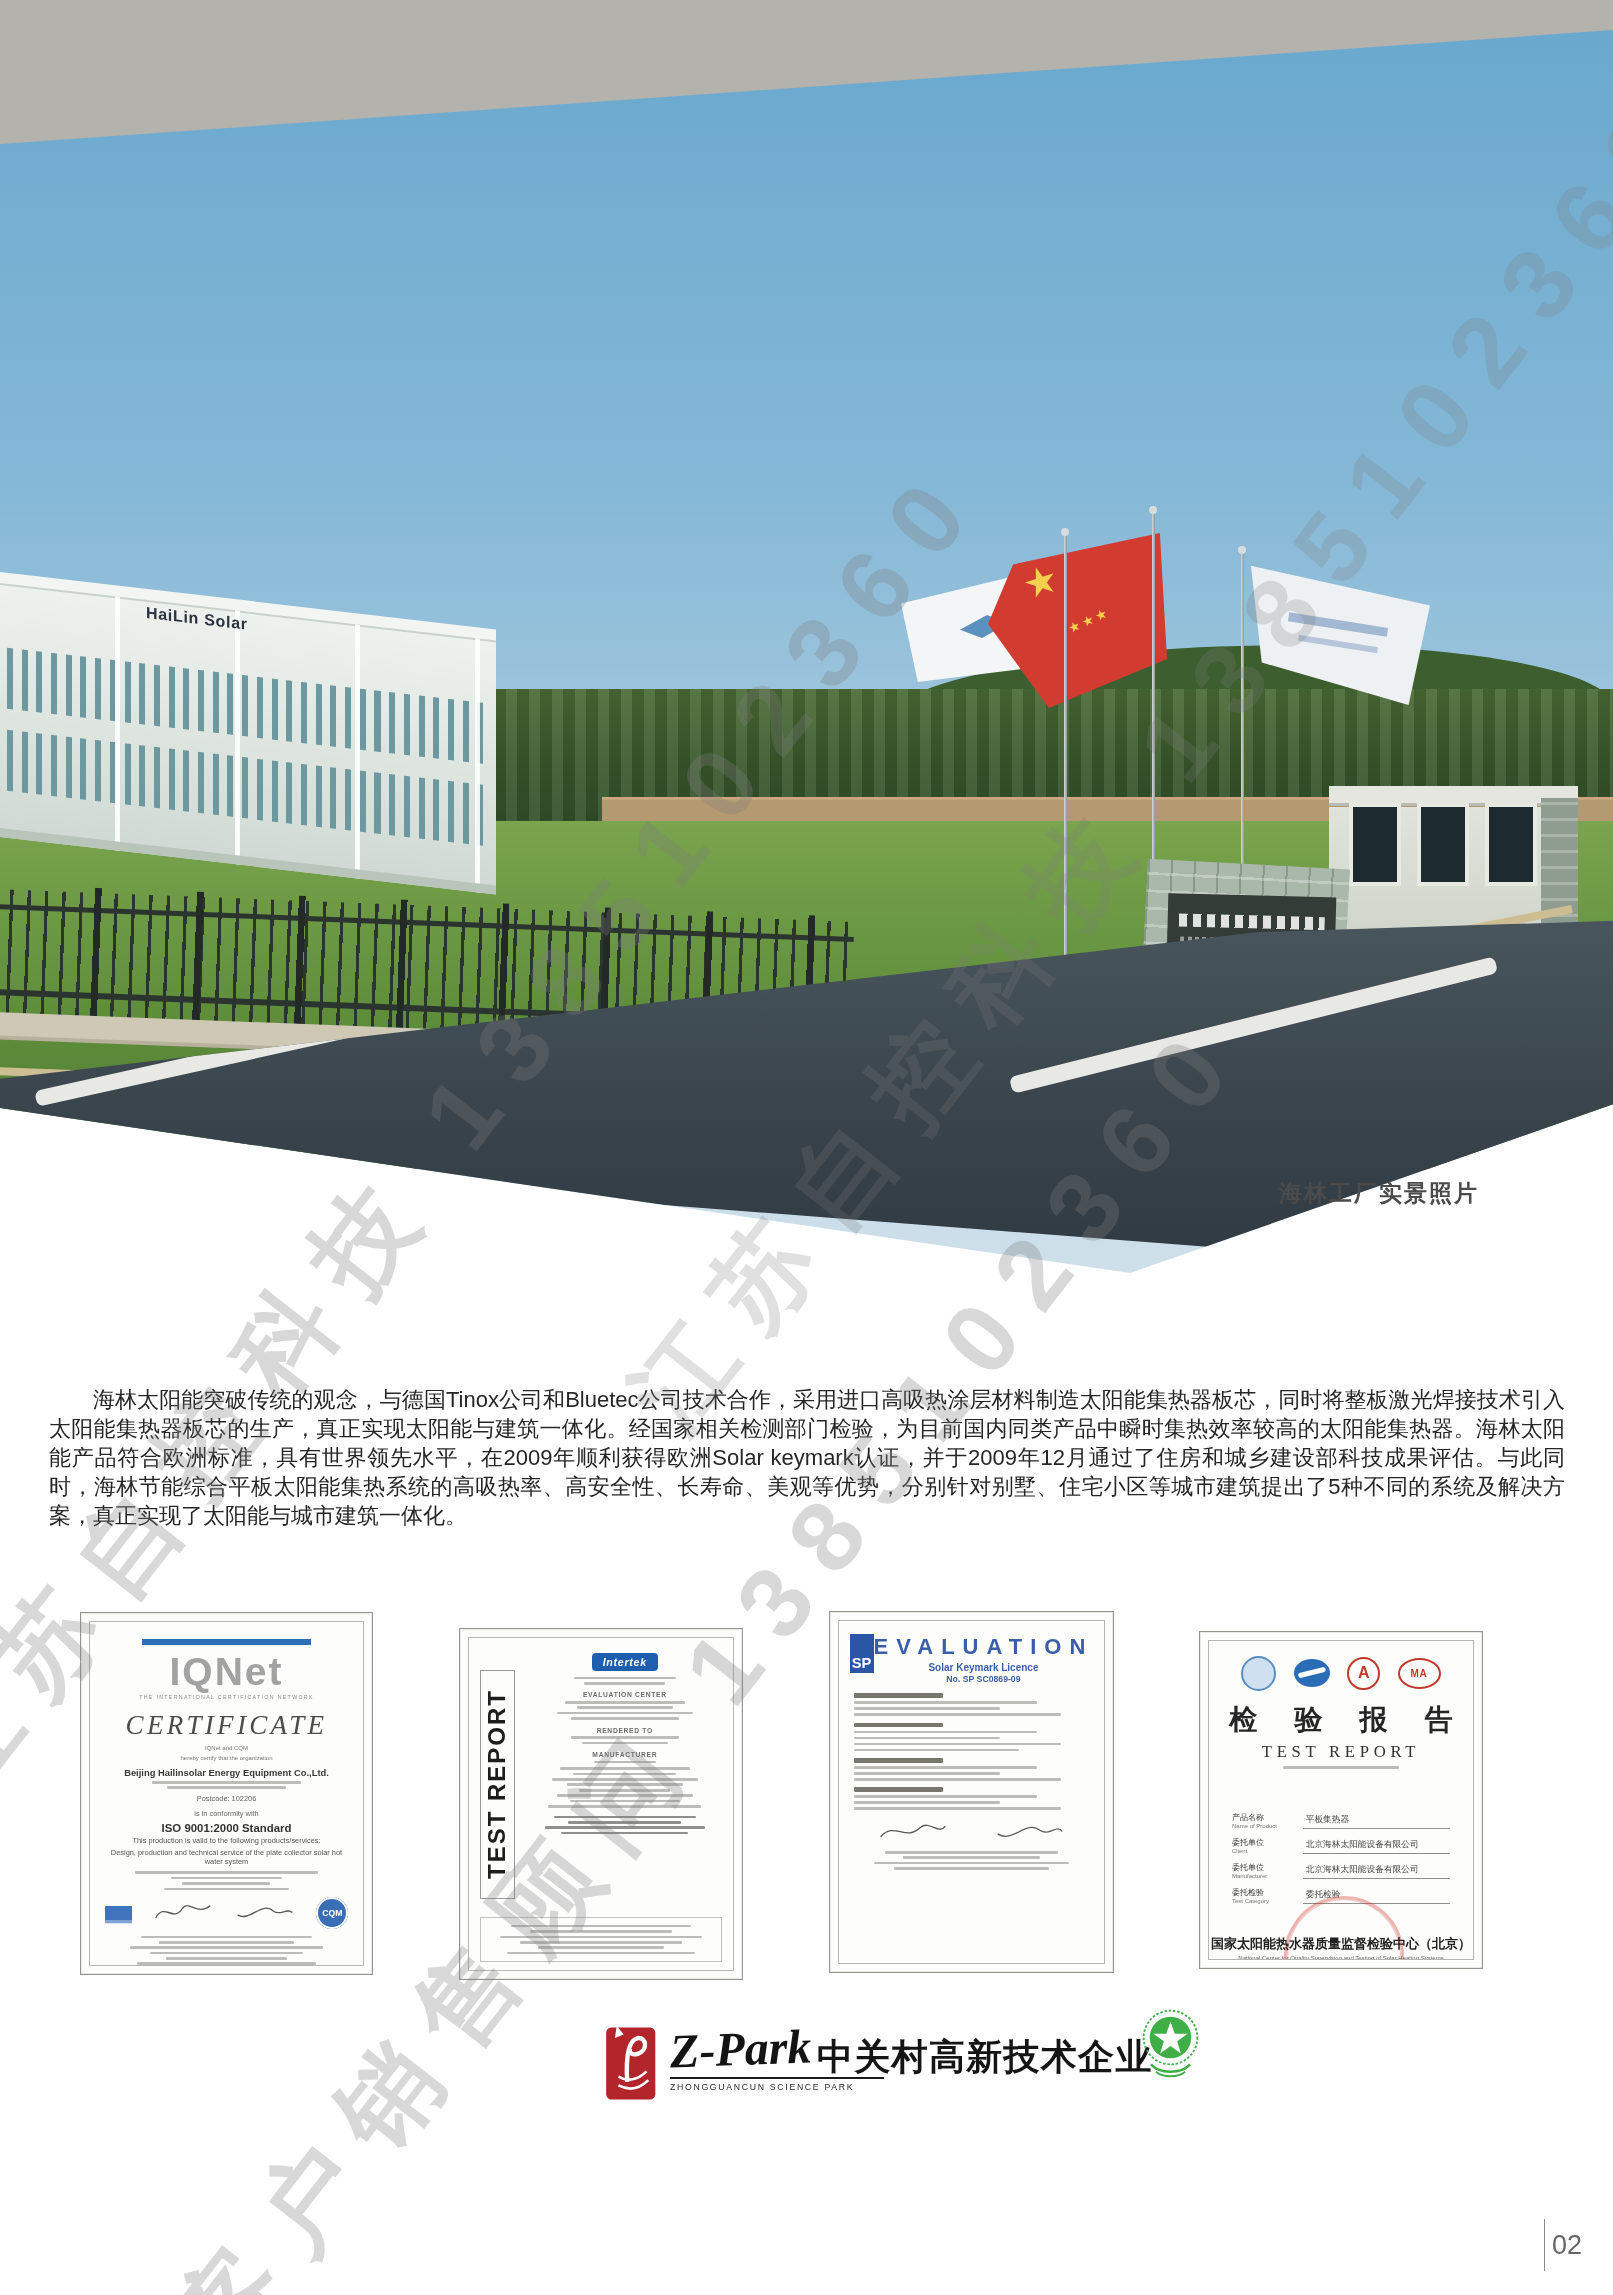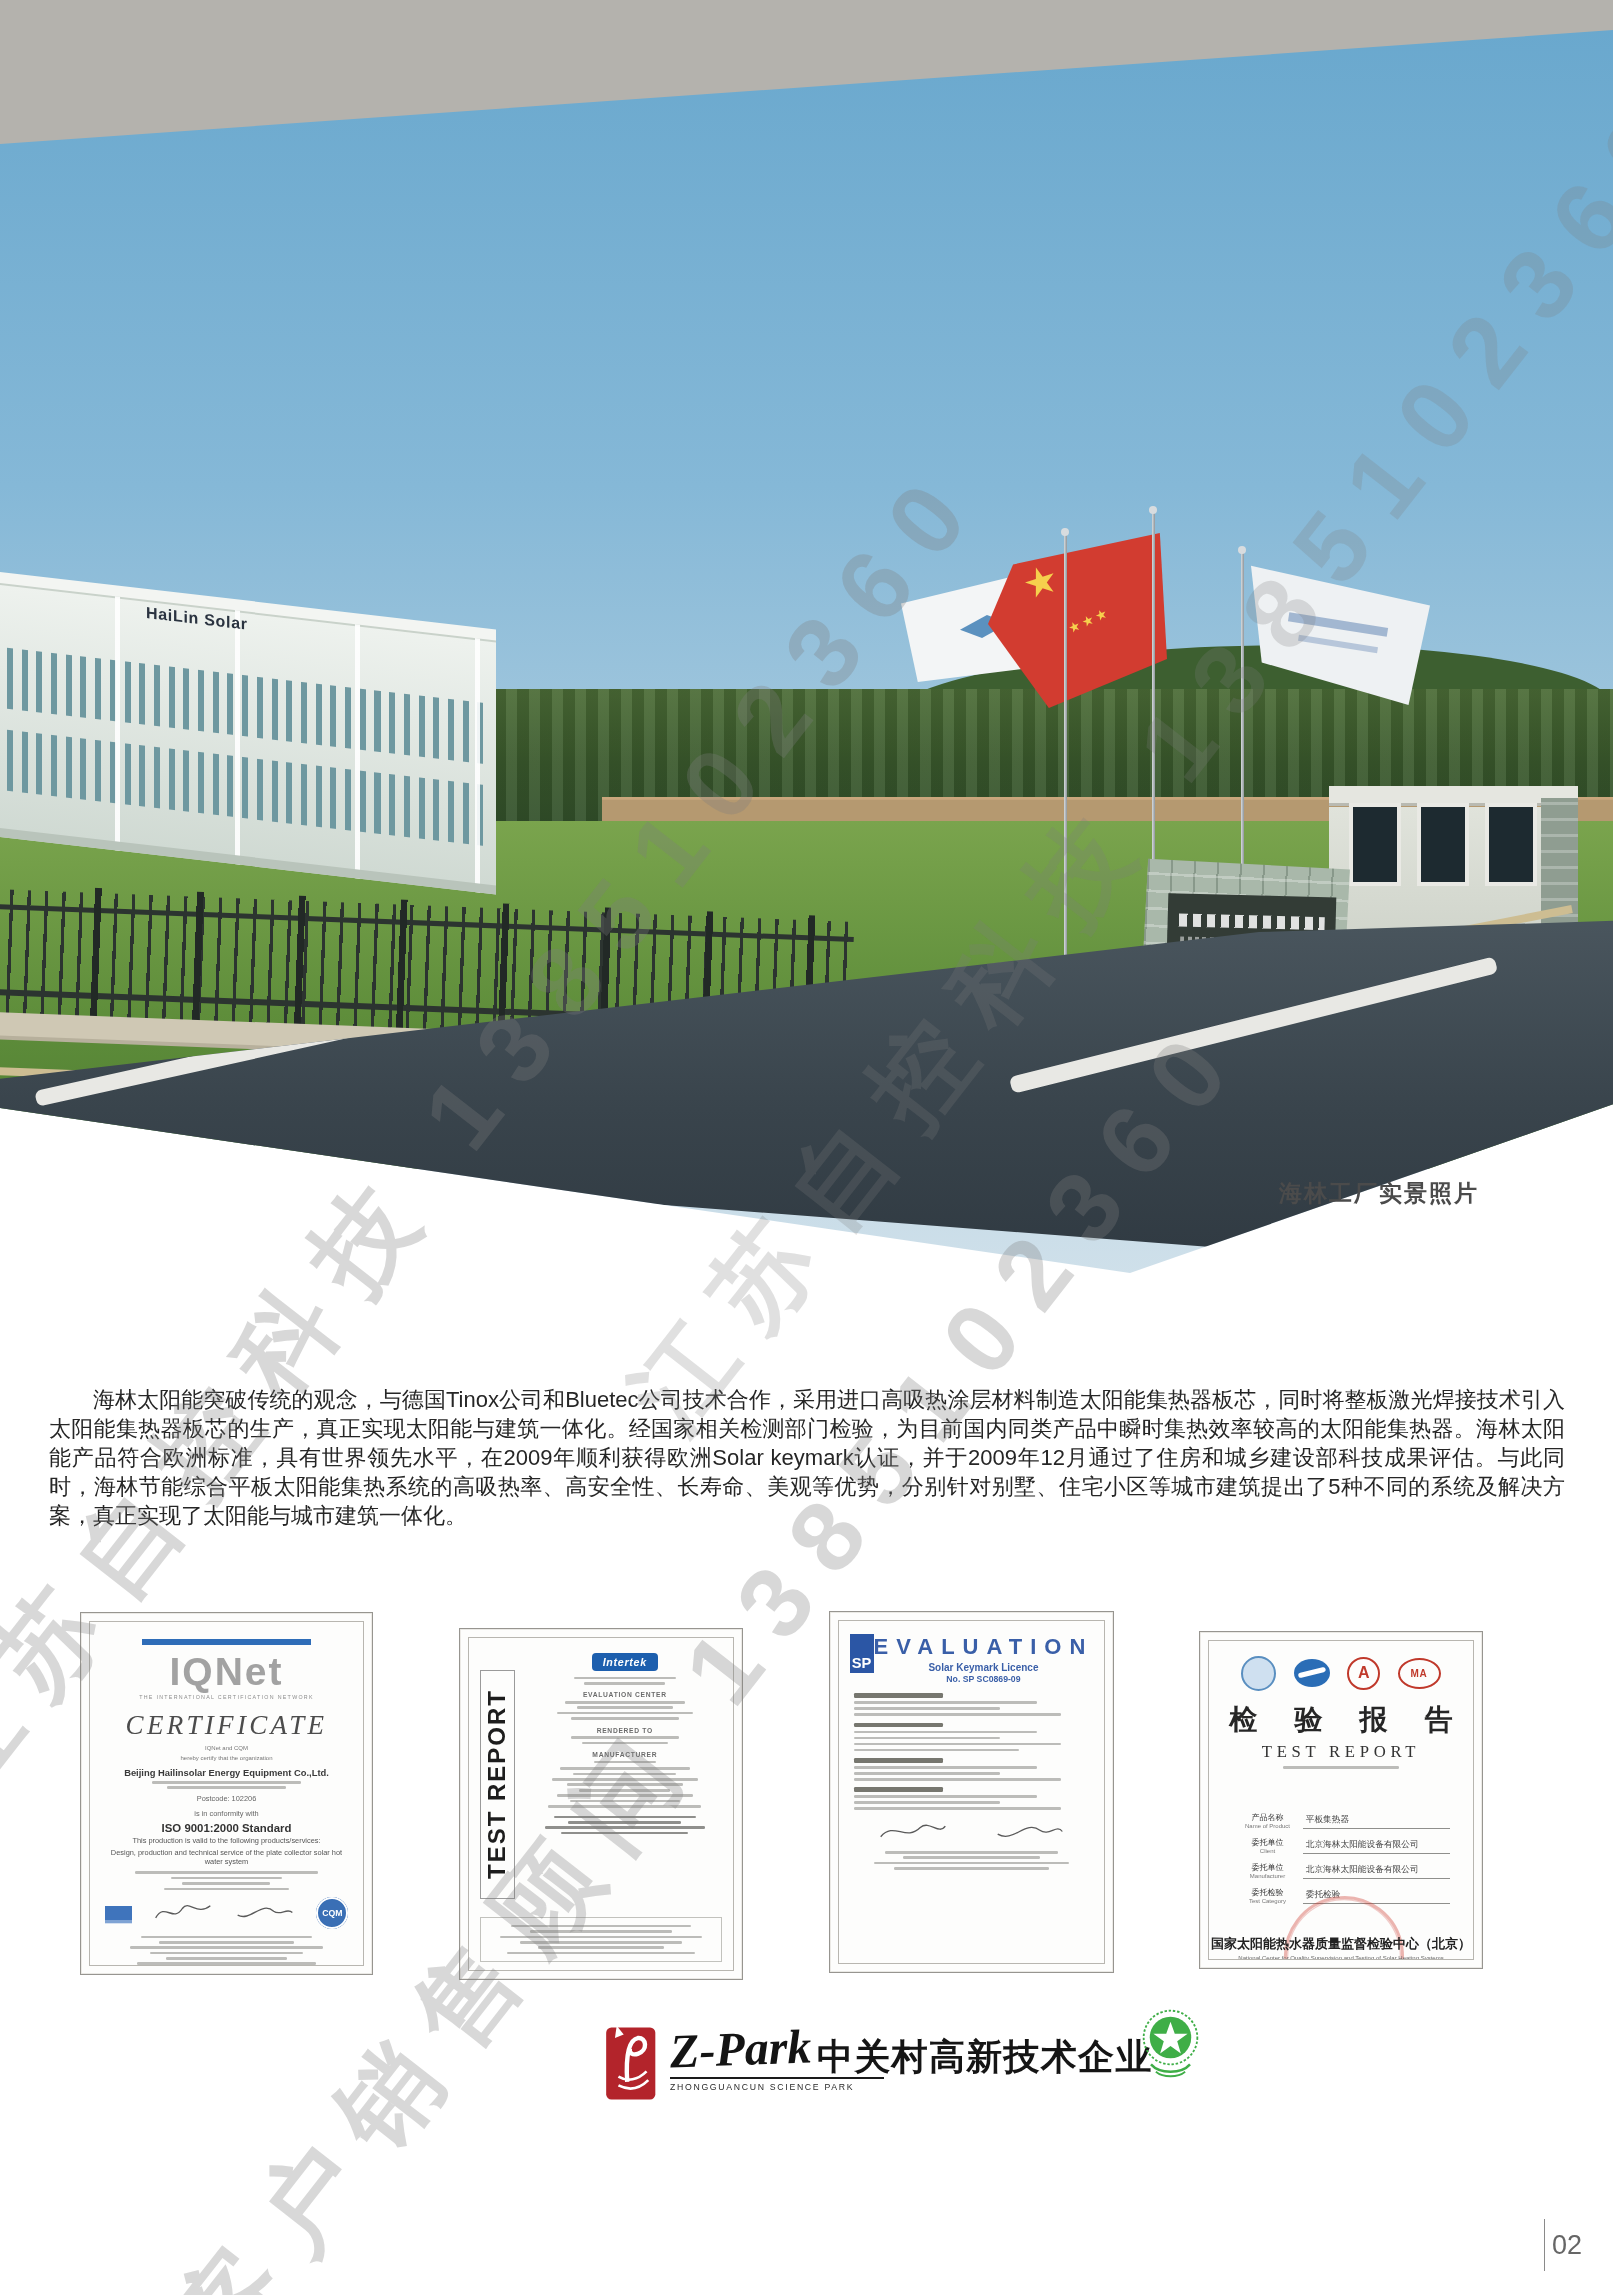--- a/index.html
+++ b/index.html
@@ -152,21 +152,21 @@
   .lg-cnas{width:36px;height:28px;border-radius:50%;background:#2a6db6;position:relative;}
   .lg-cnas:after{content:"";position:absolute;left:4px;top:10.7px;width:28px;height:5.3px;background:#fff;transform:rotate(-14deg);border-radius:2.7px;}
   .lg-cal{width:29px;height:29px;border-radius:50%;border:2.7px solid #c0392b;color:#c0392b;
           font-size:16px;font-weight:bold;display:flex;align-items:center;justify-content:center;}
   .lg-cma{width:39px;height:27px;border-radius:50%;border:2.7px solid #c0392b;color:#c0392b;
           font-size:10px;font-weight:bold;display:flex;align-items:center;justify-content:center;letter-spacing:0.7px;}
   .ct-title{font-size:28px;font-weight:bold;color:#262626;letter-spacing:14.7px;margin-top:10.7px;text-indent:14.7px;}
   .ct-en{font-family:"Liberation Serif",serif;font-size:16.7px;color:#333;letter-spacing:4.7px;margin-top:2.7px;}
   .ct-fields{margin:43px 23px 0;text-align:left;}
   .ct-row{display:flex;align-items:flex-end;margin-top:8px;}
-  .ct-lab{width:71px;flex:none;text-align:center;}
+  .ct-lab{width:71px;flex:none;}
   .ct-lab .cn{font-size:8px;color:#333;}
   .ct-lab .en{font-size:6px;color:#777;}
   .ct-val{flex:1;border-bottom:0.7px solid #8f8f8c;font-size:8.7px;color:#3f3f3f;padding:0 2.7px 1.3px;}
   .ct-center{position:relative;margin-top:31px;}
   .stamp{position:absolute;left:50%;top:-39px;width:114px;height:114px;margin-left:-57px;border-radius:50%;
          border:3.3px solid rgba(205,60,50,.38);box-shadow:inset 0 0 0 1.3px rgba(205,60,50,.25);transform:rotate(-8deg);}
   .ct-name{position:relative;font-size:13px;font-weight:bold;color:#222;}
   .ct-nameen{position:relative;font-size:6px;color:#666;margin:2.7px 20px 0;}
 
   .sig{stroke:#5a5a5a;fill:none;stroke-width:2;}

